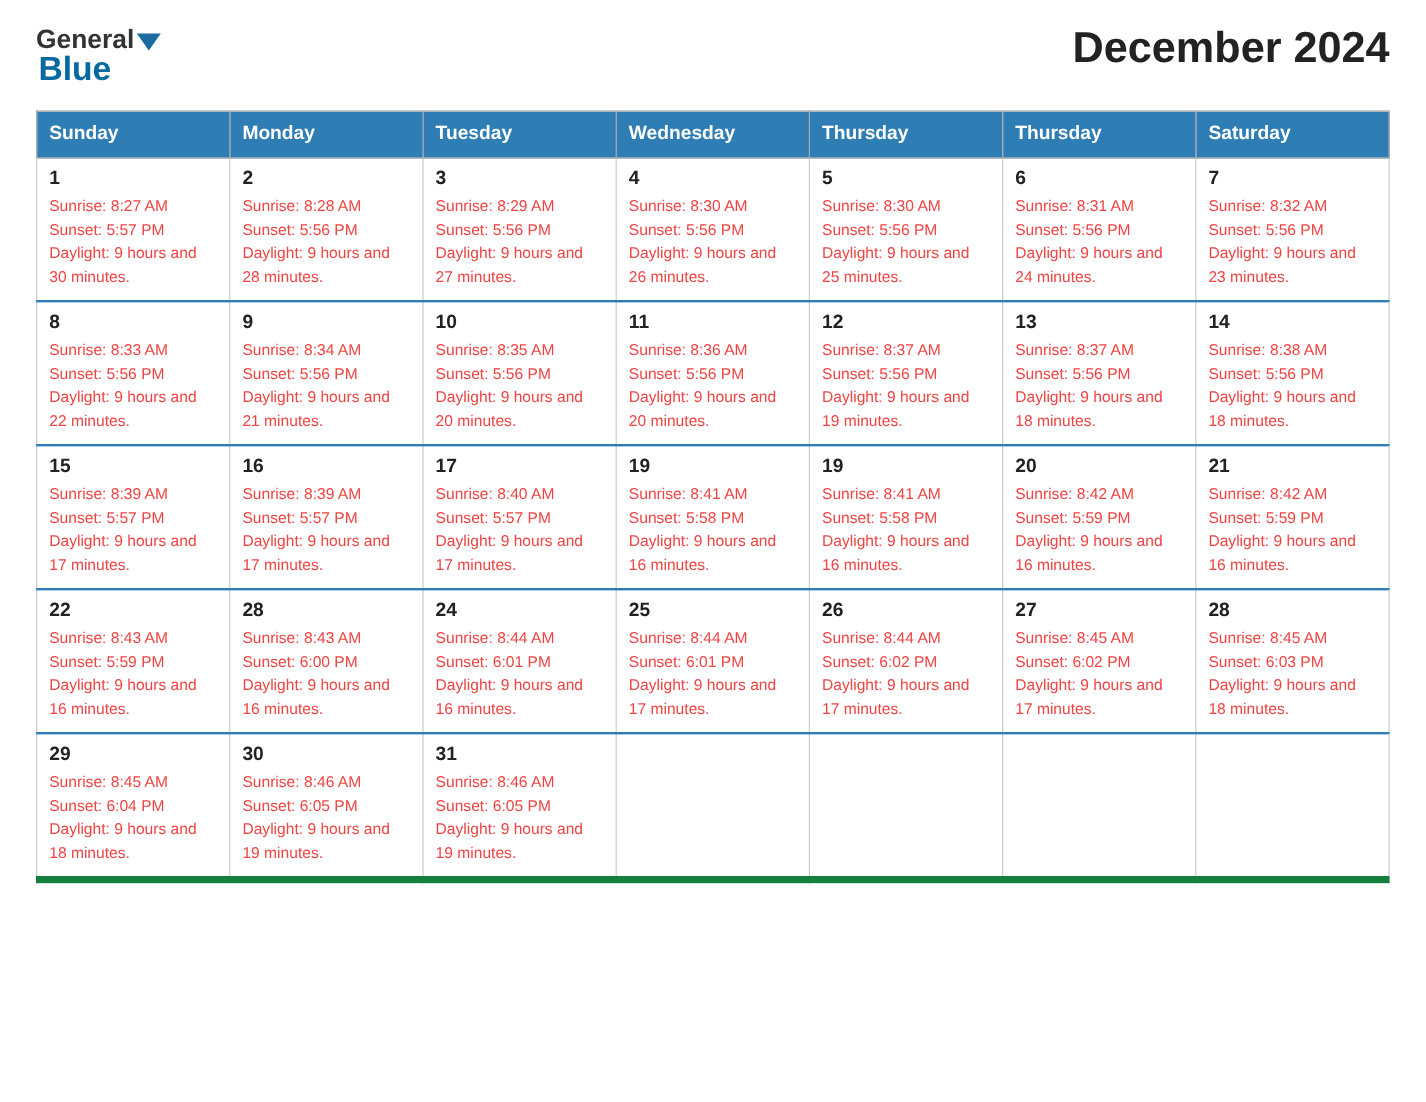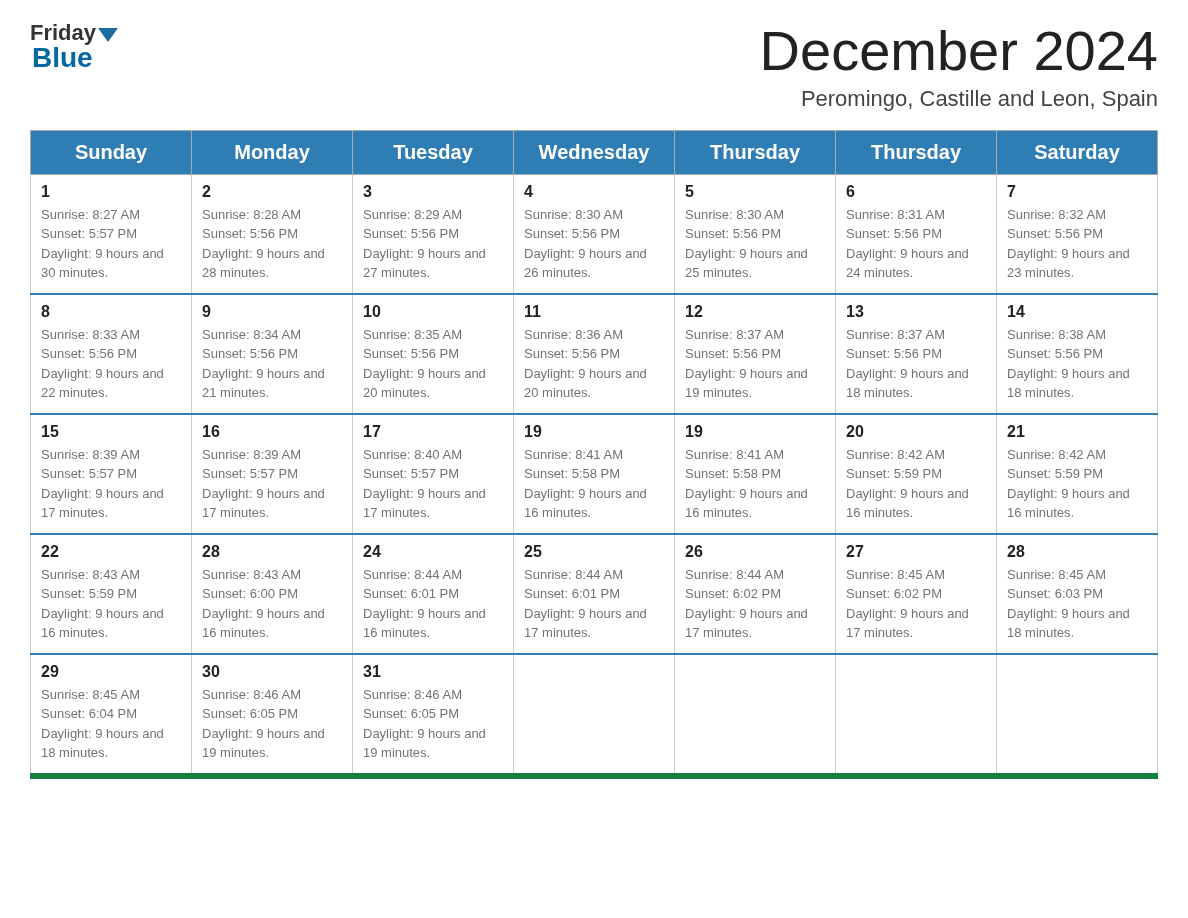--- a/index.html
+++ b/index.html
@@ -40,44 +40,44 @@
     }
     .logo-blue {
       color: #0369a1;
       font-size: 28px;
       font-weight: bold;
     }
     .title-block {
       text-align: right;
     }
     .title-block h1 {
-      font-size: 56px;
-      font-weight: normal;
+      font-size: 36px;
+      font-weight: bold;
       color: #222;
       line-height: 1.1;
       text-align: right;
     }
     .title-block h2 {
       font-size: 22px;
       font-weight: normal;
       color: #444;
       margin-top: 4px;
     }
     .calendar {
       width: 100%;
       border-collapse: collapse;
       border: 1px solid #aaa;
     }
     .calendar thead tr th {
       background: #2e7db5;
       color: #fff;
-      font-size: 20px;
+      font-size: 16px;
       font-weight: bold;
       padding: 10px 10px;
-      text-align: center;
+      text-align: left;
       border: 1px solid #aaa;
     }
     .calendar tbody tr td {
       vertical-align: top;
       padding: 8px 10px 10px 10px;
       border: 1px solid #ccc;
       font-size: 13px;
       color: #333;
       width: 14.28%;
       min-height: 100px;
@@ -85,21 +85,21 @@
     .calendar tbody tr td .day-num {
       font-size: 16px;
       font-weight: bold;
       color: #222;
       display: block;
       margin-bottom: 4px;
     }
     .calendar tbody tr td .day-info {
       font-size: 13px;
       line-height: 1.5;
-      color: #737373;
+      color: #ef4444;
     }
     .calendar tbody tr {
       border-bottom: 2px solid #2e7db5;
     }
     .calendar tbody tr:last-child {
       border-bottom: 6px solid #15803d;
     }
     .empty-cell {
       background: #fff;
     }
@@ -109,30 +109,29 @@
       margin-top: -4px;
       padding-left: 2px;
     }
   </style>
 </head>
 <body>
 
 <div class="header">
   <div class="logo">
     <div class="logo-text">
-      <span class="logo-general">Friday</span>
+      <span class="logo-general">General</span>
       <span class="logo-arrow"></span>
     </div>
     <div class="logo-line2">
       <span class="logo-blue">Blue</span>
     </div>
   </div>
   <div class="title-block">
     <h1>December 2024</h1>
-    <h2>Peromingo, Castille and Leon, Spain</h2>
   </div>
 </div>
 
 <table class="calendar">
   <thead>
     <tr>
     <th>Sunday</th>
         <th>Monday</th>
         <th>Tuesday</th>
         <th>Wednesday</th>

